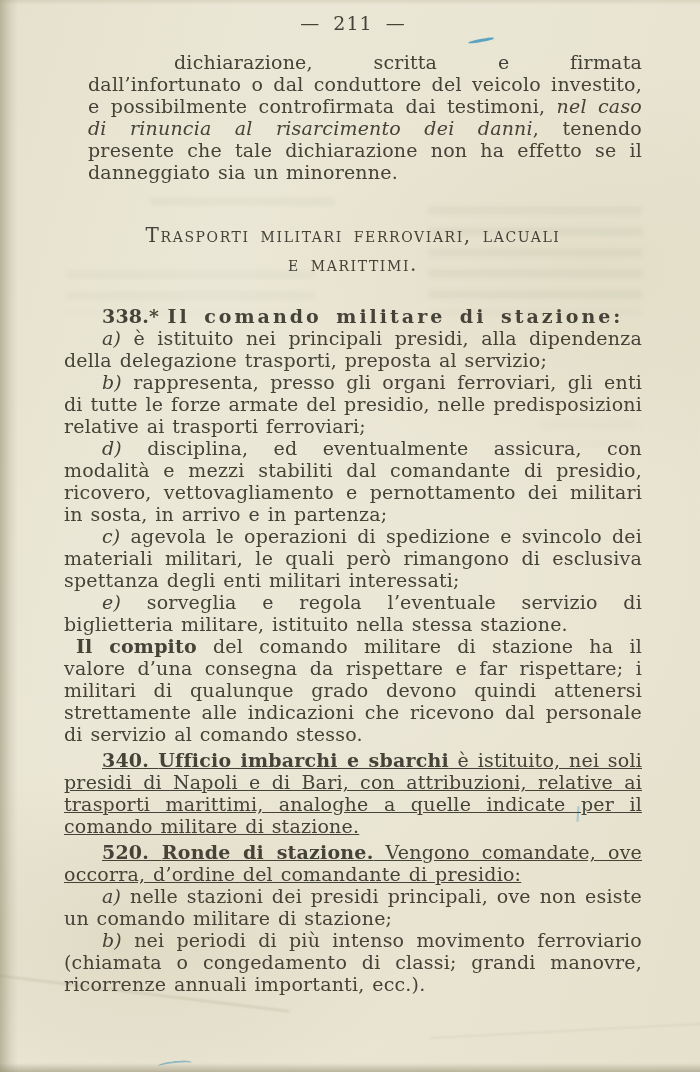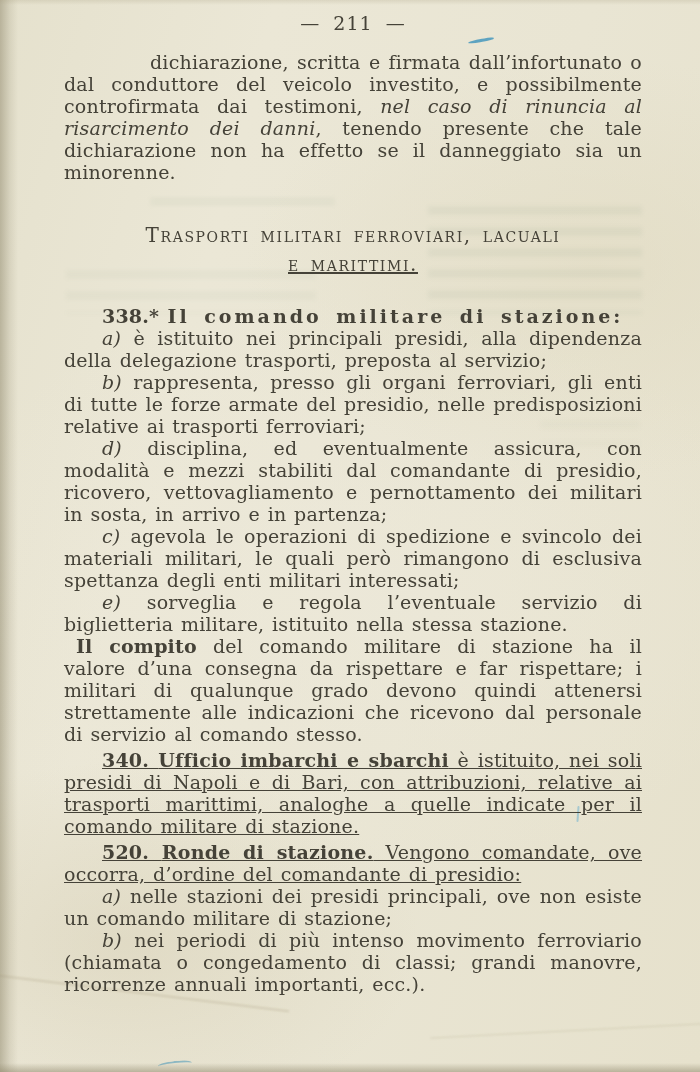--- a/index.html
+++ b/index.html
@@ -104,31 +104,31 @@
     word-spacing: 1.5px;
     text-align: justify;
   }
   .pageno {
     text-align: center;
     margin: 0 0 17px 0;
     letter-spacing: 1px;
     word-spacing: 6px;
   }
   p { margin: 0; }
-  .intro { text-indent: 86px; }
+  .intro { text-indent: 86px; margin-left: 24px; }
   .heading {
     margin-top: 42px;
     text-align: center;
     font-variant: small-caps;
     font-size: 20px;
     letter-spacing: 1.6px;
     word-spacing: 3px;
     line-height: 20px;
   }
-  .heading .line2 { margin-top: 9px; text-decoration: underline; }
+  .heading .line2 { margin-top: 9px; }
   .num-head { margin-top: 31px; text-indent: 38px; }
   .num-head .spaced { letter-spacing: 3px; word-spacing: 5px; }
   .li { text-indent: 38px; }
   .compito { text-indent: 12px; }
   .sp340 { margin-top: 4px; text-decoration: underline; }
   b { font-weight: bold; }
   i { font-style: italic; }
 </style>
 </head>
 <body>

